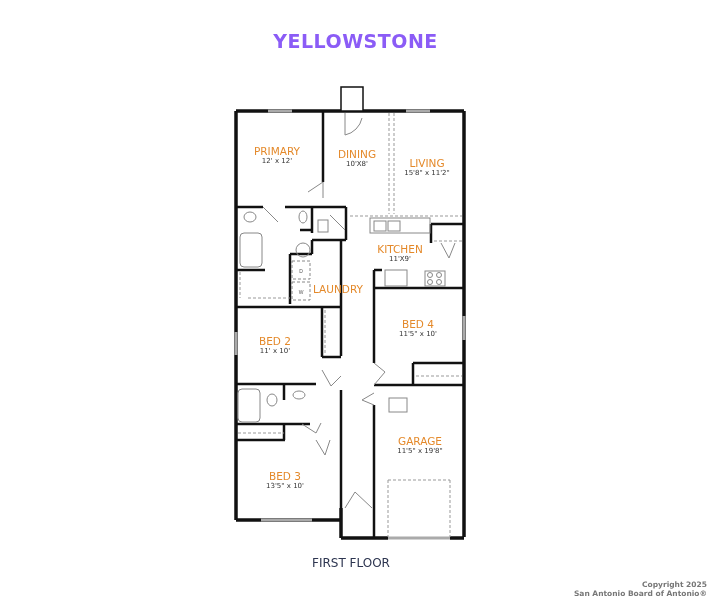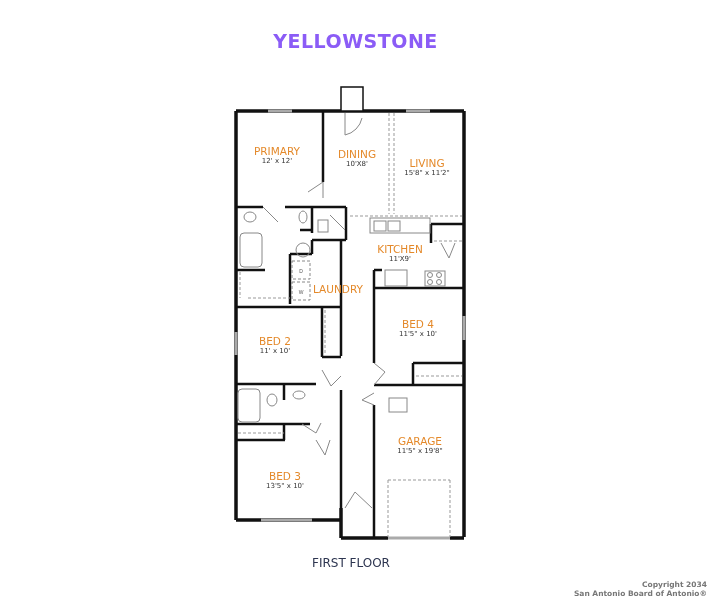--- a/index.html
+++ b/index.html
@@ -170,15 +170,15 @@
     <text class="room-name" x="420" y="445">GARAGE</text>
     <text class="room-dim" x="420" y="453">11'5" x 19'8"</text>
     <text class="room-name" x="285" y="480">BED 3</text>
     <text class="room-dim" x="285" y="488">13'5" x 10'</text>
   </g>
 </svg>
 
 <div class="floor-label">FIRST FLOOR</div>
 
 <div class="copyright">
-  <div>Copyright 2034</div>
+  <div>Copyright 2025</div>
   <div>San Antonio Board of Antonio®</div>
 </div>
 
 </body></html>

